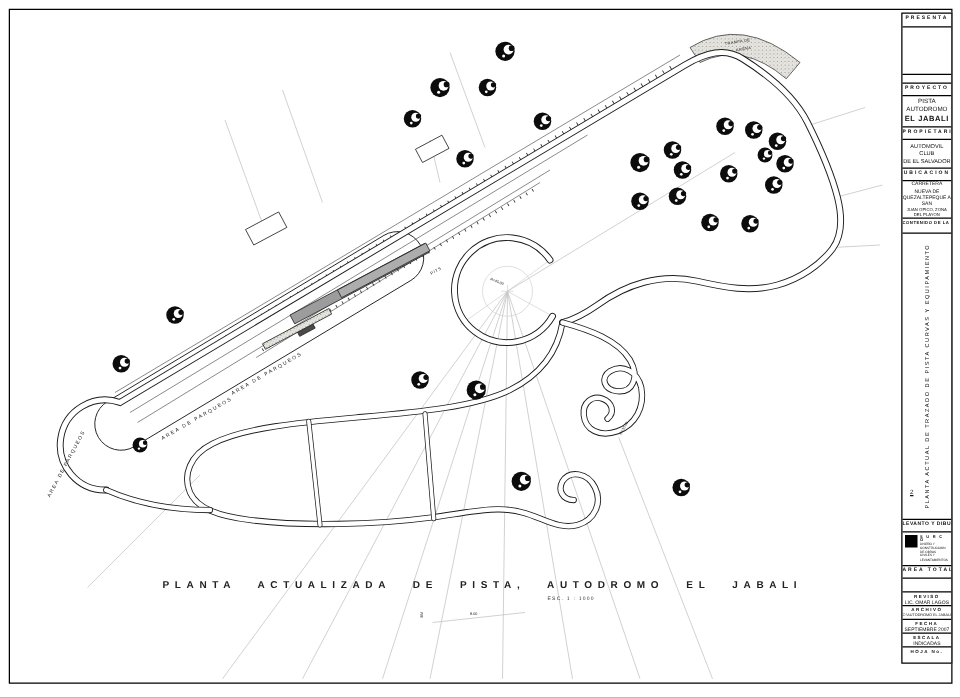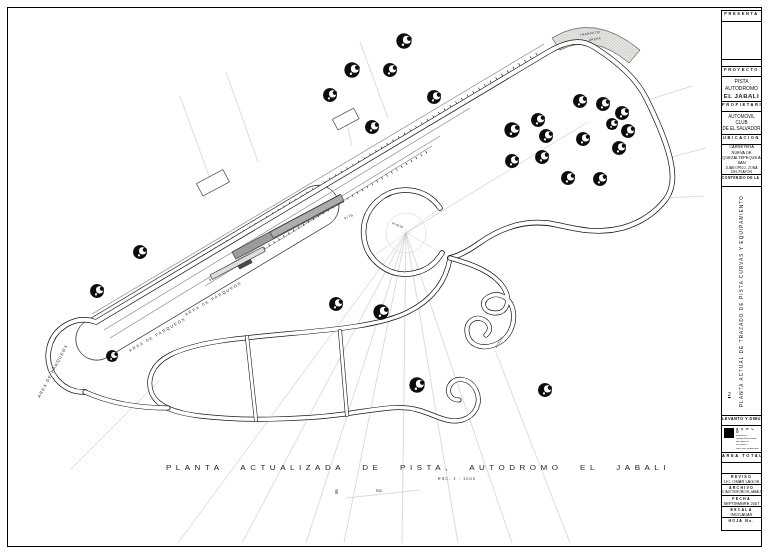--- a/index.html
+++ b/index.html
@@ -27,22 +27,22 @@
   .rev2{position:absolute;left:6px;bottom:18px;font-size:5px;text-decoration:underline;}
   .logo{display:flex;padding:2px;gap:2px;}
   .logo-sq{width:10px;height:10px;background:#000;flex:0 0 auto;}
   .logo-txt{font-size:2.5px;line-height:3.1px;text-align:left;overflow:hidden;}
   .logo-txt .l1{font-size:3.2px;font-weight:bold;letter-spacing:1px;}
   .pair-h{font-size:3.6px;font-weight:bold;letter-spacing:1.2px;text-align:center;
           border-top:1px solid #000;padding-top:1px;line-height:4px;}
   .pair-v{font-size:4px;text-align:center;line-height:5px;white-space:nowrap;overflow:hidden;}
 
   
-  .main-title{position:absolute;left:130px;top:463px;width:540px;text-align:right;
-      font-size:8px;letter-spacing:4.5px;word-spacing:11px;white-space:nowrap;color:#222;}
+  .main-title{position:absolute;left:130px;top:463px;width:540px;text-align:left;
+      font-size:8px;letter-spacing:4.5px;word-spacing:11px;white-space:nowrap;color:#222;font-weight:bold;}
   .scale-note{position:absolute;left:438px;top:476px;font-size:4px;letter-spacing:1px;color:#333;}
 </style>
 </head>
 <body>
 
 <div class="page">
   <div class="border"></div>
 
   <svg class="plan" width="768" height="558" viewBox="0 0 768 558">
     <defs>

